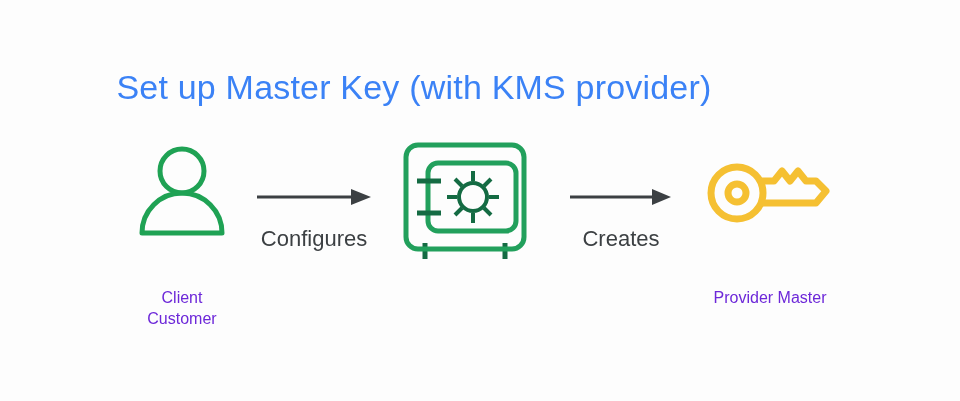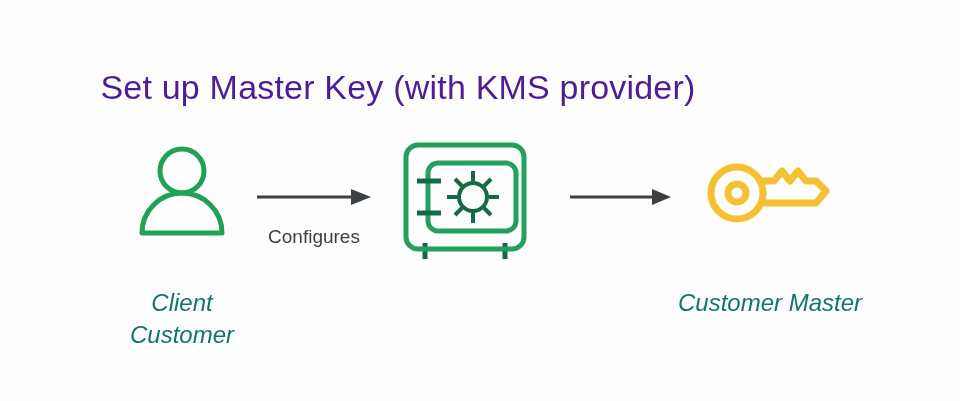--- a/index.html
+++ b/index.html
@@ -17,46 +17,45 @@
     position: relative;
     width: 960px;
     height: 401px;
     background: #fdfdfd;
   }
 
   
   .title {
     position: absolute;
     top: 68px;
-    left: 0;
+    left: 16px;
     width: 796px;
     text-align: center;
     font-size: 34px;
     font-weight: 400;
-    color: #4c1d95;
+    color: #3b82f6;
     letter-spacing: 0.2px;
     white-space: nowrap;
   }
 
   
   .node {
     position: absolute;
     text-align: center;
   }
   .node-icon {
     display: flex;
     align-items: center;
     justify-content: center;
   }
   .node-label {
-    font-size: 24px;
-    color: #0f766e;
+    font-size: 16px;
+    color: #6d28d9;
     line-height: 1.33;
     font-weight: 400;
-    font-style: italic;
   }
   .node-label .lbl-line { display: block; }
 
   
   #node-client {
     left: 92px;
     top: 138px;
     width: 180px;
   }
   #node-client .node-icon { height: 110px; }
@@ -84,21 +83,21 @@
   .arrow {
     position: absolute;
     height: 22px;
   }
   #arrow-configures { left: 255px; top: 186px; width: 118px; }
   #arrow-creates    { left: 568px; top: 186px; width: 105px; }
 
   .arrow-label {
     position: absolute;
     text-align: center;
-    font-size: 19px;
+    font-size: 22px;
     color: #3c4043;
     white-space: nowrap;
   }
   #label-configures { left: 243px; top: 226px; width: 142px; }
   #label-creates    { left: 558px; top: 226px; width: 126px; }
 </style>
 </head>
 <body>
 
 <div class="canvas">
@@ -154,31 +153,32 @@
       </svg>
     </div>
   </div>
 
   <div class="arrow" id="arrow-creates">
     <svg width="105" height="22" viewBox="0 0 105 22" aria-hidden="true">
       <line x1="2" y1="11" x2="88" y2="11" stroke="#3c4043" stroke-width="3.2"></line>
       <polygon points="84,3 103,11 84,19" fill="#3c4043"></polygon>
     </svg>
   </div>
+  <div class="arrow-label" id="label-creates">Creates</div>
 
   <div class="node" id="node-cmk">
     <div class="node-icon">
       <svg width="128" height="72" viewBox="0 0 128 72" aria-hidden="true">
         <g fill="none" stroke="#f5c032" stroke-width="7" stroke-linejoin="round" stroke-linecap="round">
 
           <circle cx="31" cy="36" r="26"></circle>
           <circle cx="31" cy="36" r="9"></circle>
 
           <path d="M55 24 L68 24 L76 14 L84 24 L92 14 L100 24 L110 24 L120 34 L110 46 L57 46"></path>
         </g>
       </svg>
     </div>
     <div class="node-label">
-      <span class="lbl-line">Customer Master</span>
+      <span class="lbl-line">Provider Master</span>
     </div>
   </div>
 
 </div>
 
 </body></html>

